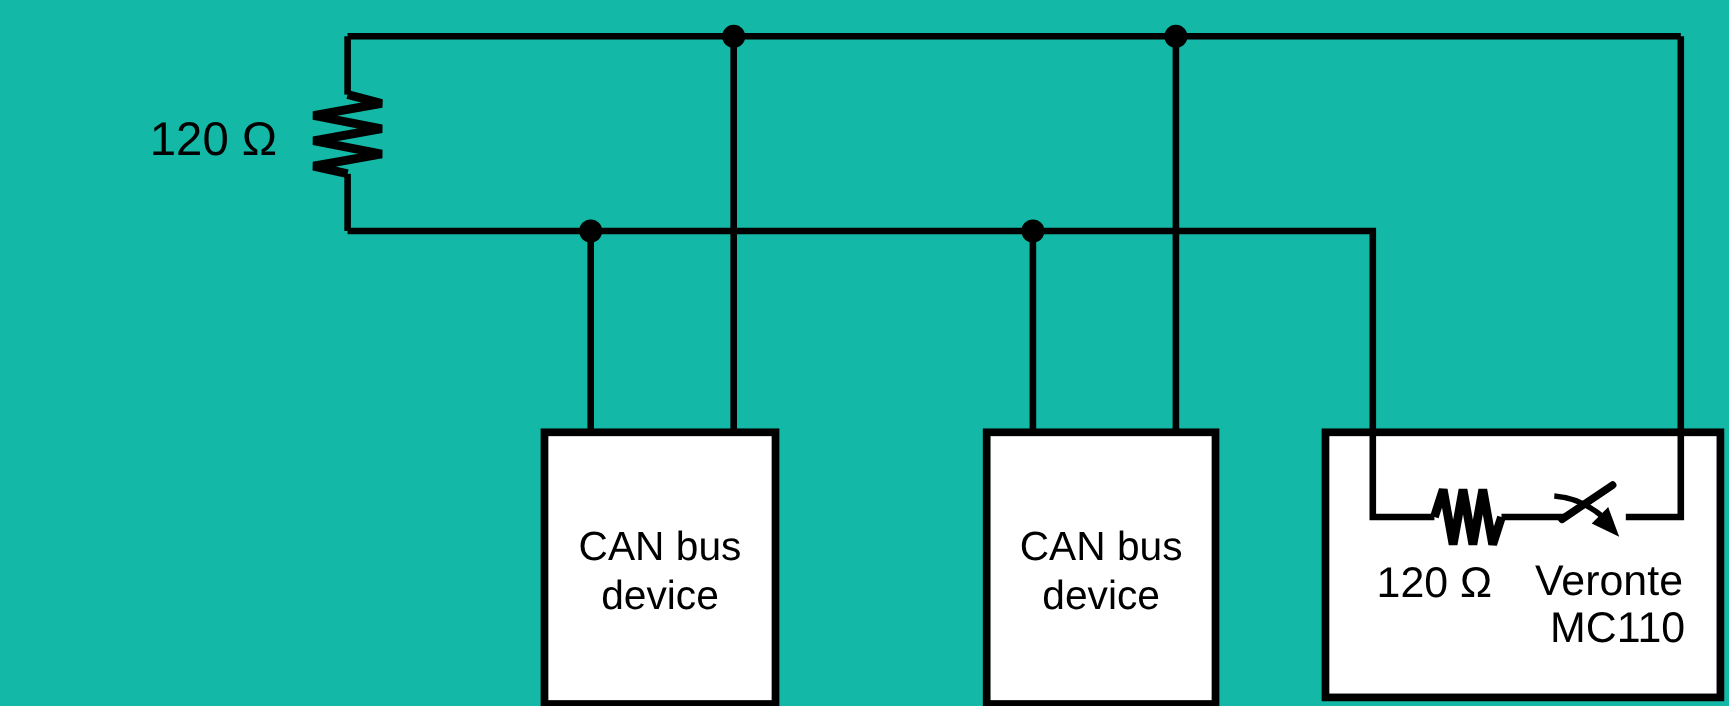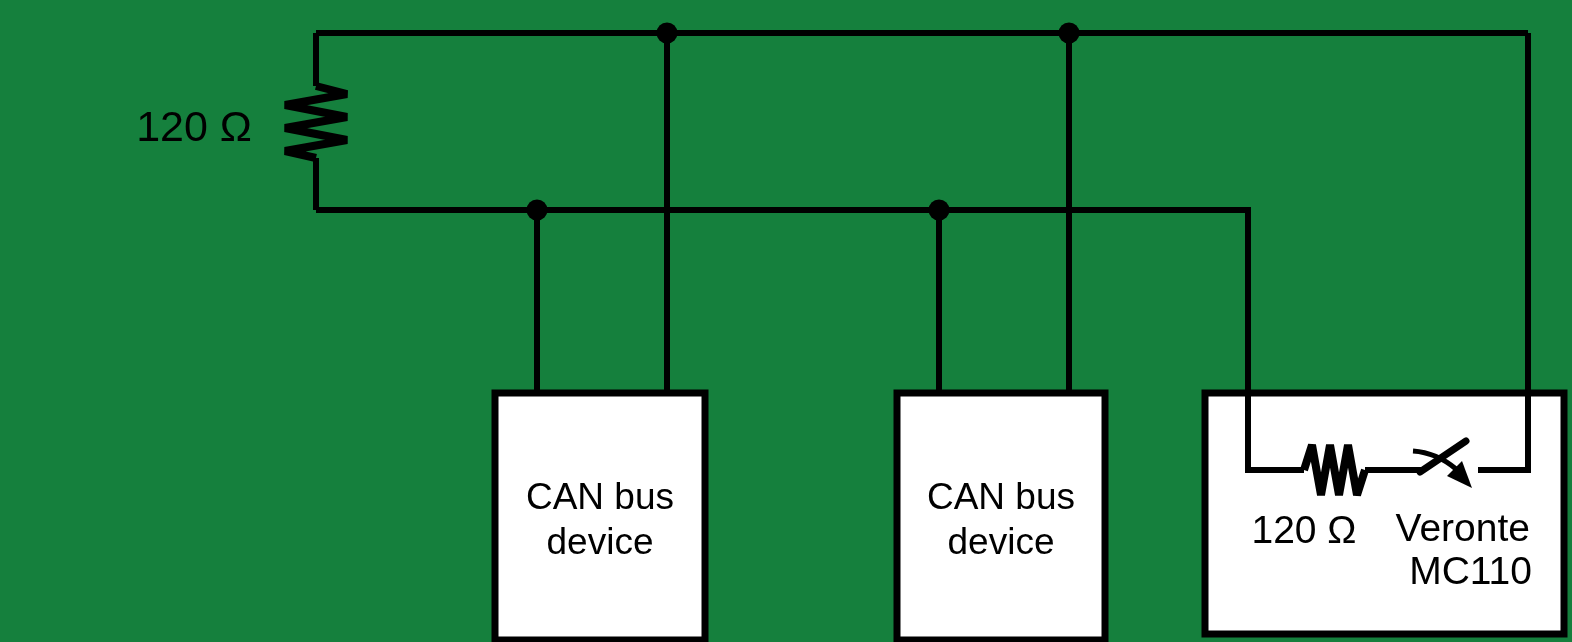--- a/index.html
+++ b/index.html
@@ -4,21 +4,21 @@
 <style>
   html, body {
     margin: 0;
     padding: 0;
     background: #ffffff;
   }
   .canvas {
     position: relative;
     width: 1572px;
     height: 642px;
-    background: #15803d;
+    background: #14b8a6;
     overflow: hidden;
   }
   svg.schematic {
     display: block;
     width: 1572px;
     height: 642px;
   }
   svg.schematic text {
     font-family: "Liberation Sans", sans-serif;
     fill: #000000;

